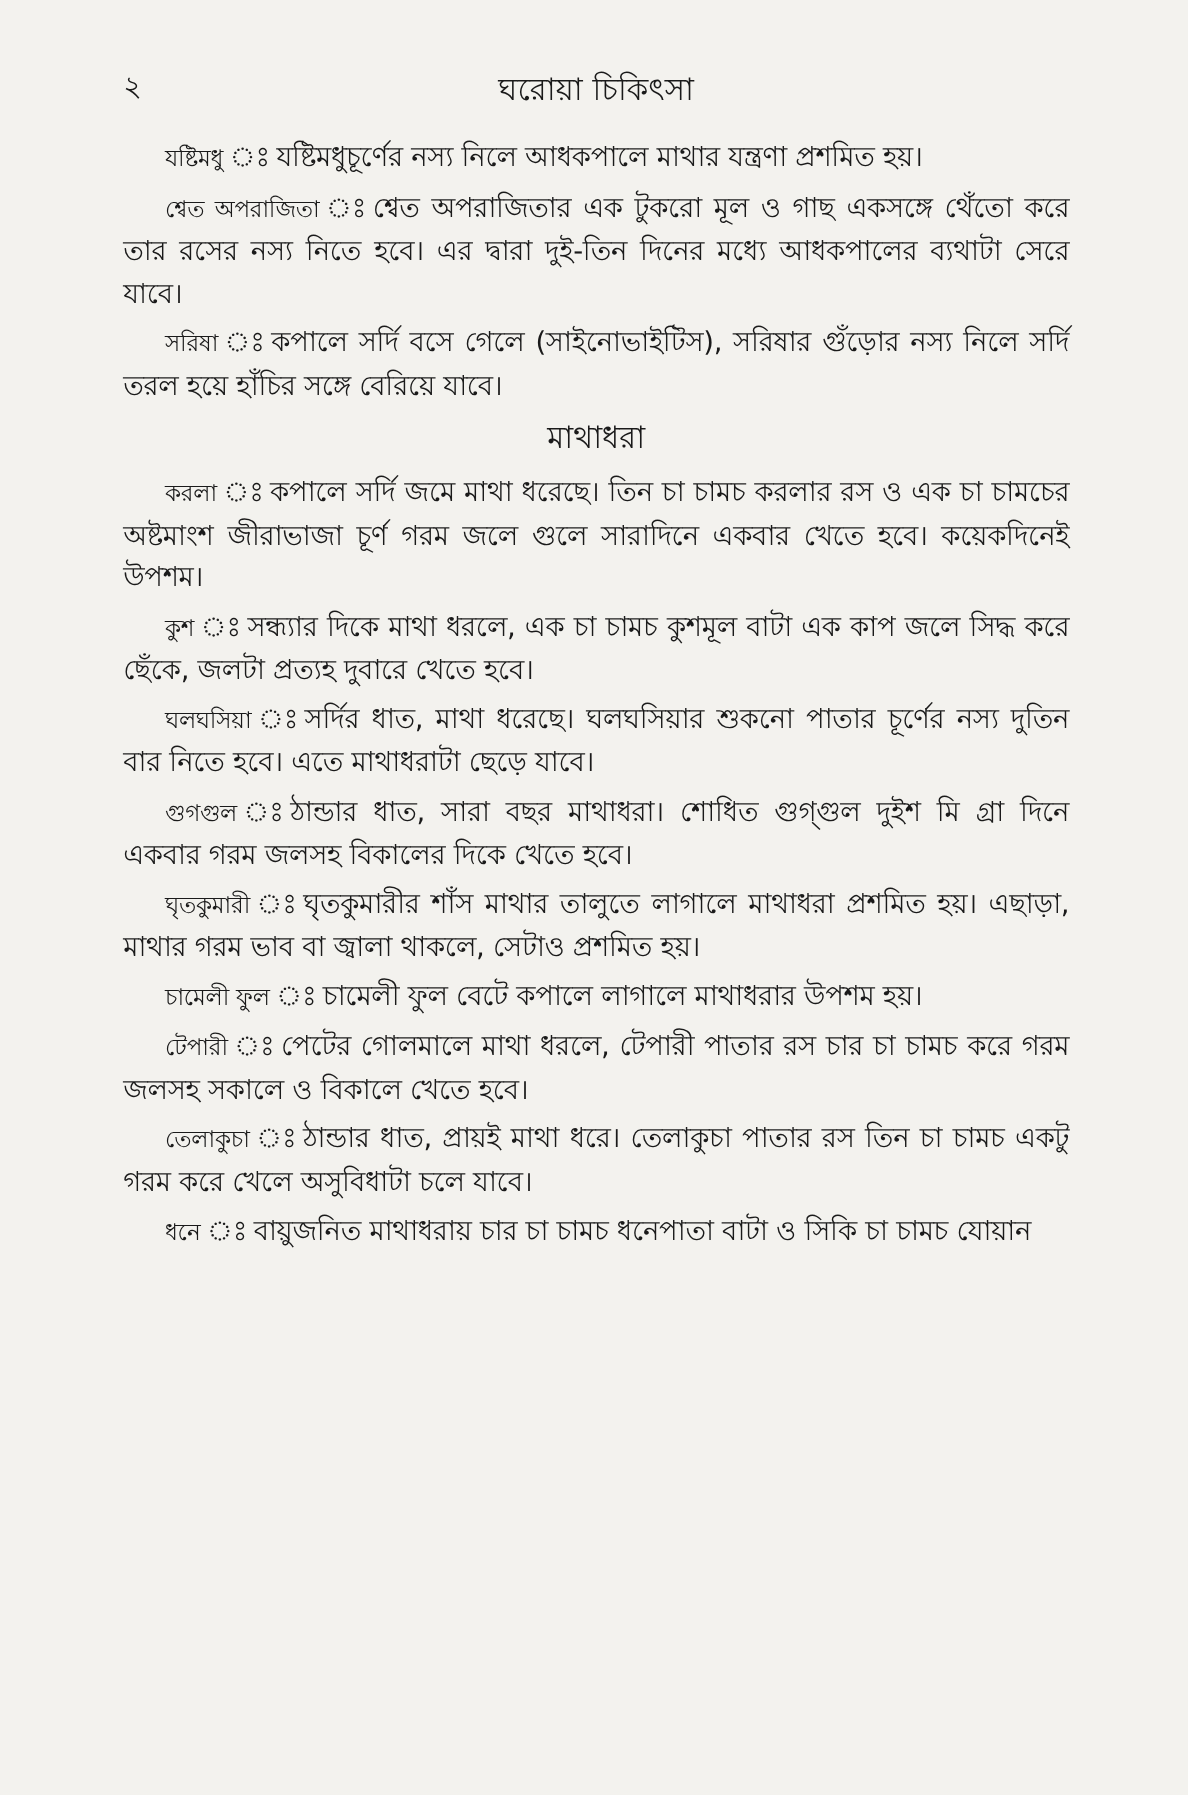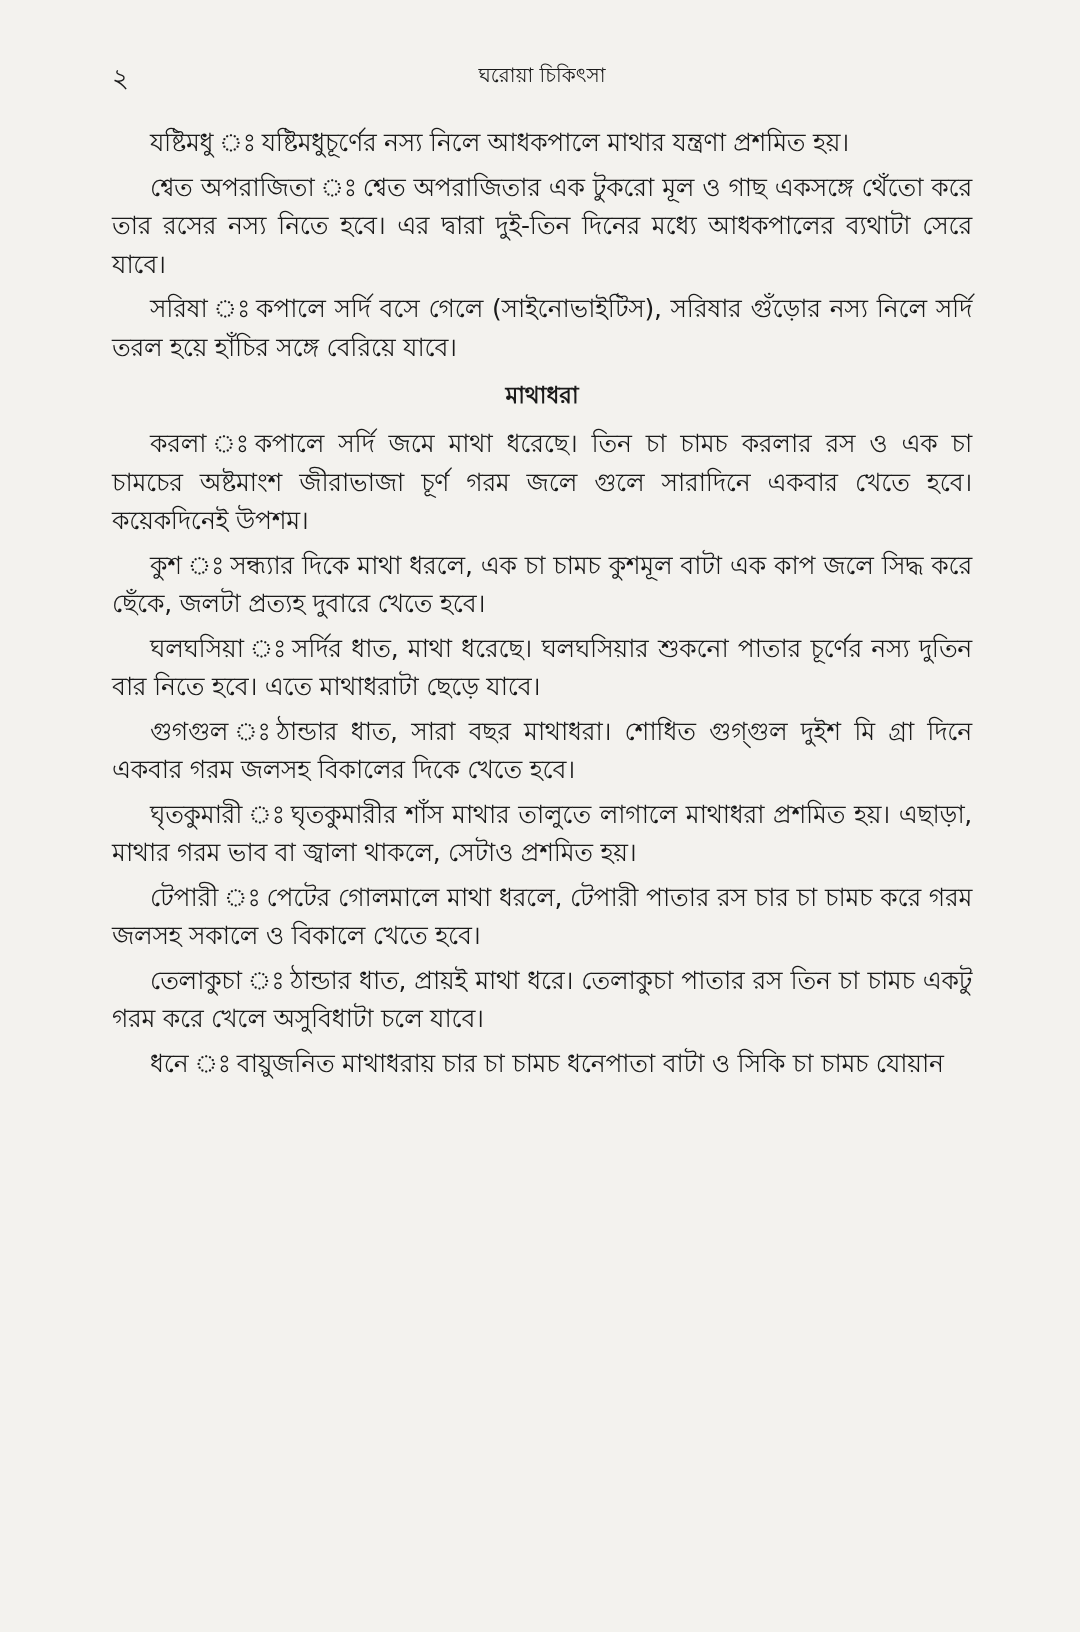--- a/index.html
+++ b/index.html
@@ -31,40 +31,40 @@
       left: 0;
       top: 0;
       font-size: 26px;
     }
     .running-title {
       position: absolute;
       left: 0;
       right: 0;
       top: 2px;
       text-align: center;
-      font-size: 20px;
+      font-size: 28px;
     }
     .entry {
       font-size: 25px;
       line-height: 38.5px;
       text-align: justify;
       text-indent: 38px;
       margin: 0 0 6px 0;
       letter-spacing: -0.3px;
     }
     .term {
-      font-size: 25px;
+      font-size: 21px;
     }
     .sep {
       margin: 0 6px;
     }
     .section-heading {
       text-align: center;
-      font-size: 23px;
-      font-weight: bold;
+      font-size: 28px;
+      font-weight: normal;
       margin: 8px 0 10px 0;
       line-height: 40px;
     }
   </style>
 </head>
 <body>
 
 <div class="page">
 
   <div class="running-head">
@@ -93,20 +93,23 @@
   <p class="entry">
     <span class="term">ঘলঘসিয়া</span><span class="sep">ঃ</span><span>সর্দির ধাত, মাথা ধরেছে। ঘলঘসিয়ার শুকনো পাতার চূর্ণের নস্য দুতিন বার নিতে হবে। এতে মাথাধরাটা ছেড়ে যাবে।</span>
   </p>
   <p class="entry">
     <span class="term">গুগগুল</span><span class="sep">ঃ</span><span>ঠান্ডার ধাত, সারা বছর মাথাধরা। শোধিত গুগ্‌গুল দুইশ মি গ্রা দিনে একবার গরম জলসহ বিকালের দিকে খেতে হবে।</span>
   </p>
   <p class="entry">
     <span class="term">ঘৃতকুমারী</span><span class="sep">ঃ</span><span>ঘৃতকুমারীর শাঁস মাথার তালুতে লাগালে মাথাধরা প্রশমিত হয়। এছাড়া, মাথার গরম ভাব বা জ্বালা থাকলে, সেটাও প্রশমিত হয়।</span>
   </p>
   <p class="entry">
+    <span class="term">চামেলী ফুল</span><span class="sep">ঃ</span><span>চামেলী ফুল বেটে কপালে লাগালে মাথাধরার উপশম হয়।</span>
+  </p>
+  <p class="entry">
     <span class="term">টেপারী</span><span class="sep">ঃ</span><span>পেটের গোলমালে মাথা ধরলে, টেপারী পাতার রস চার চা চামচ করে গরম জলসহ সকালে ও বিকালে খেতে হবে।</span>
   </p>
   <p class="entry">
     <span class="term">তেলাকুচা</span><span class="sep">ঃ</span><span>ঠান্ডার ধাত, প্রায়ই মাথা ধরে। তেলাকুচা পাতার রস তিন চা চামচ একটু গরম করে খেলে অসুবিধাটা চলে যাবে।</span>
   </p>
   <p class="entry">
     <span class="term">ধনে</span><span class="sep">ঃ</span><span>বায়ুজনিত মাথাধরায় চার চা চামচ ধনেপাতা বাটা ও সিকি চা চামচ যোয়ান</span>
   </p>
 
 </div>

